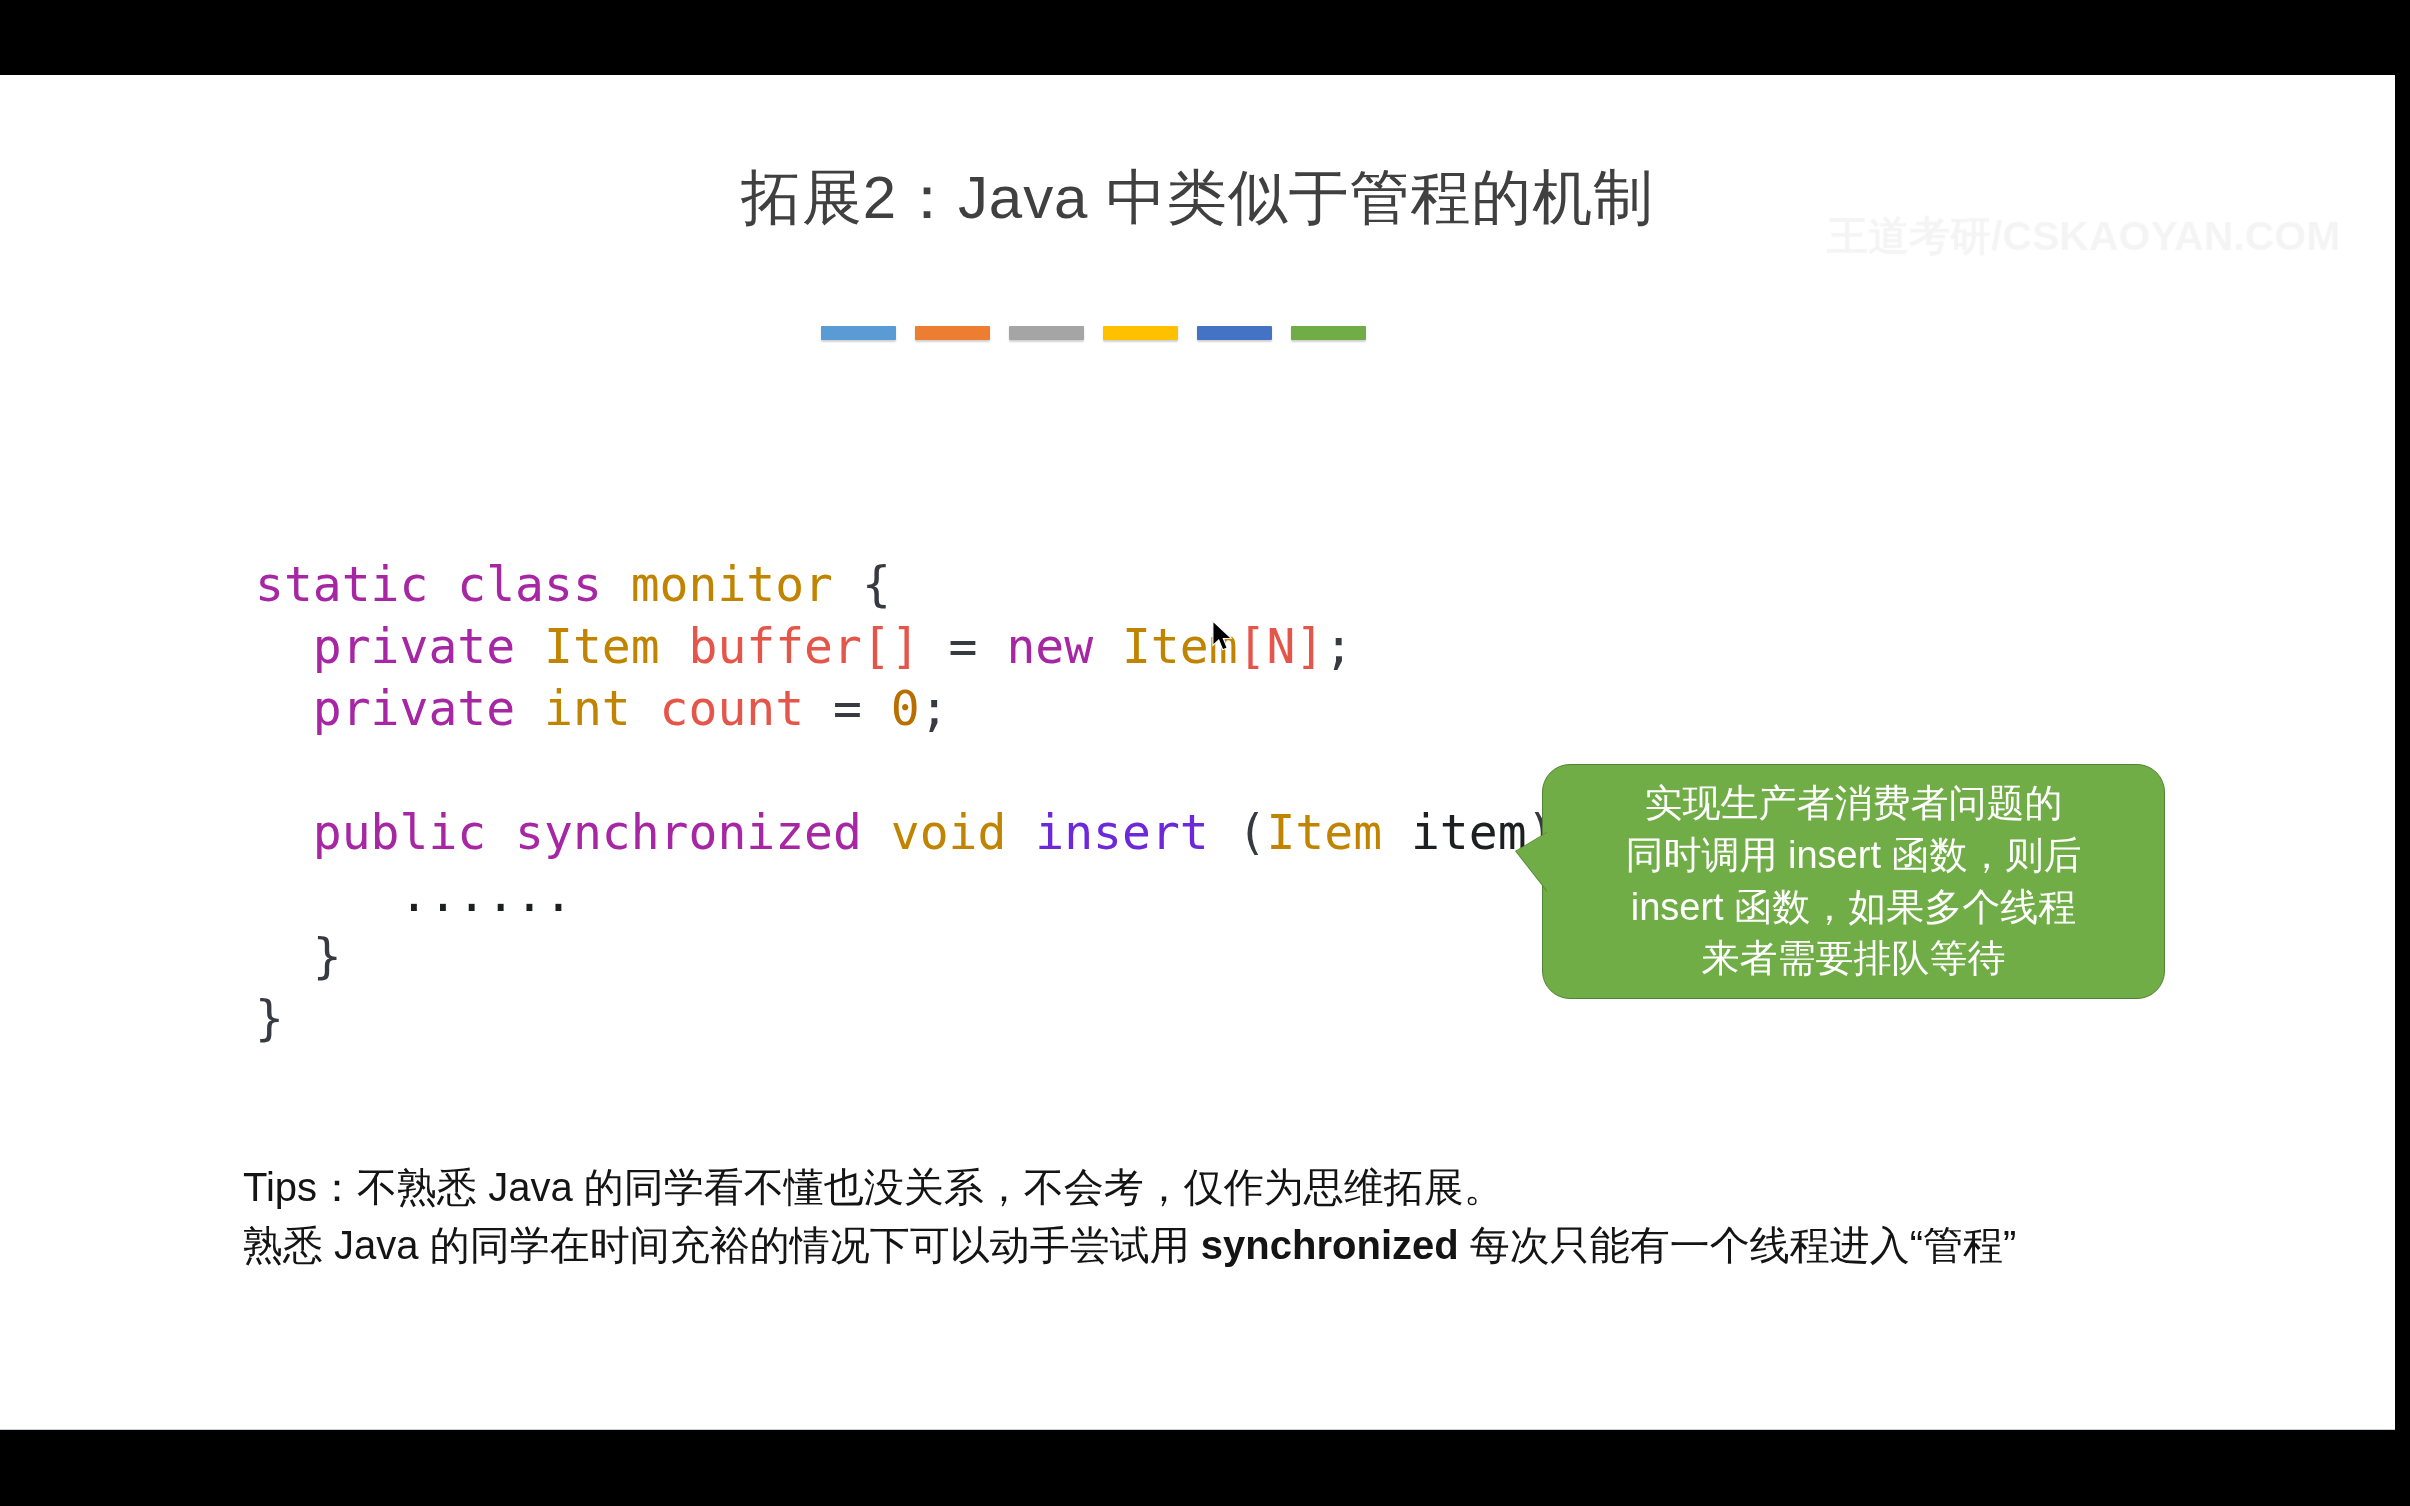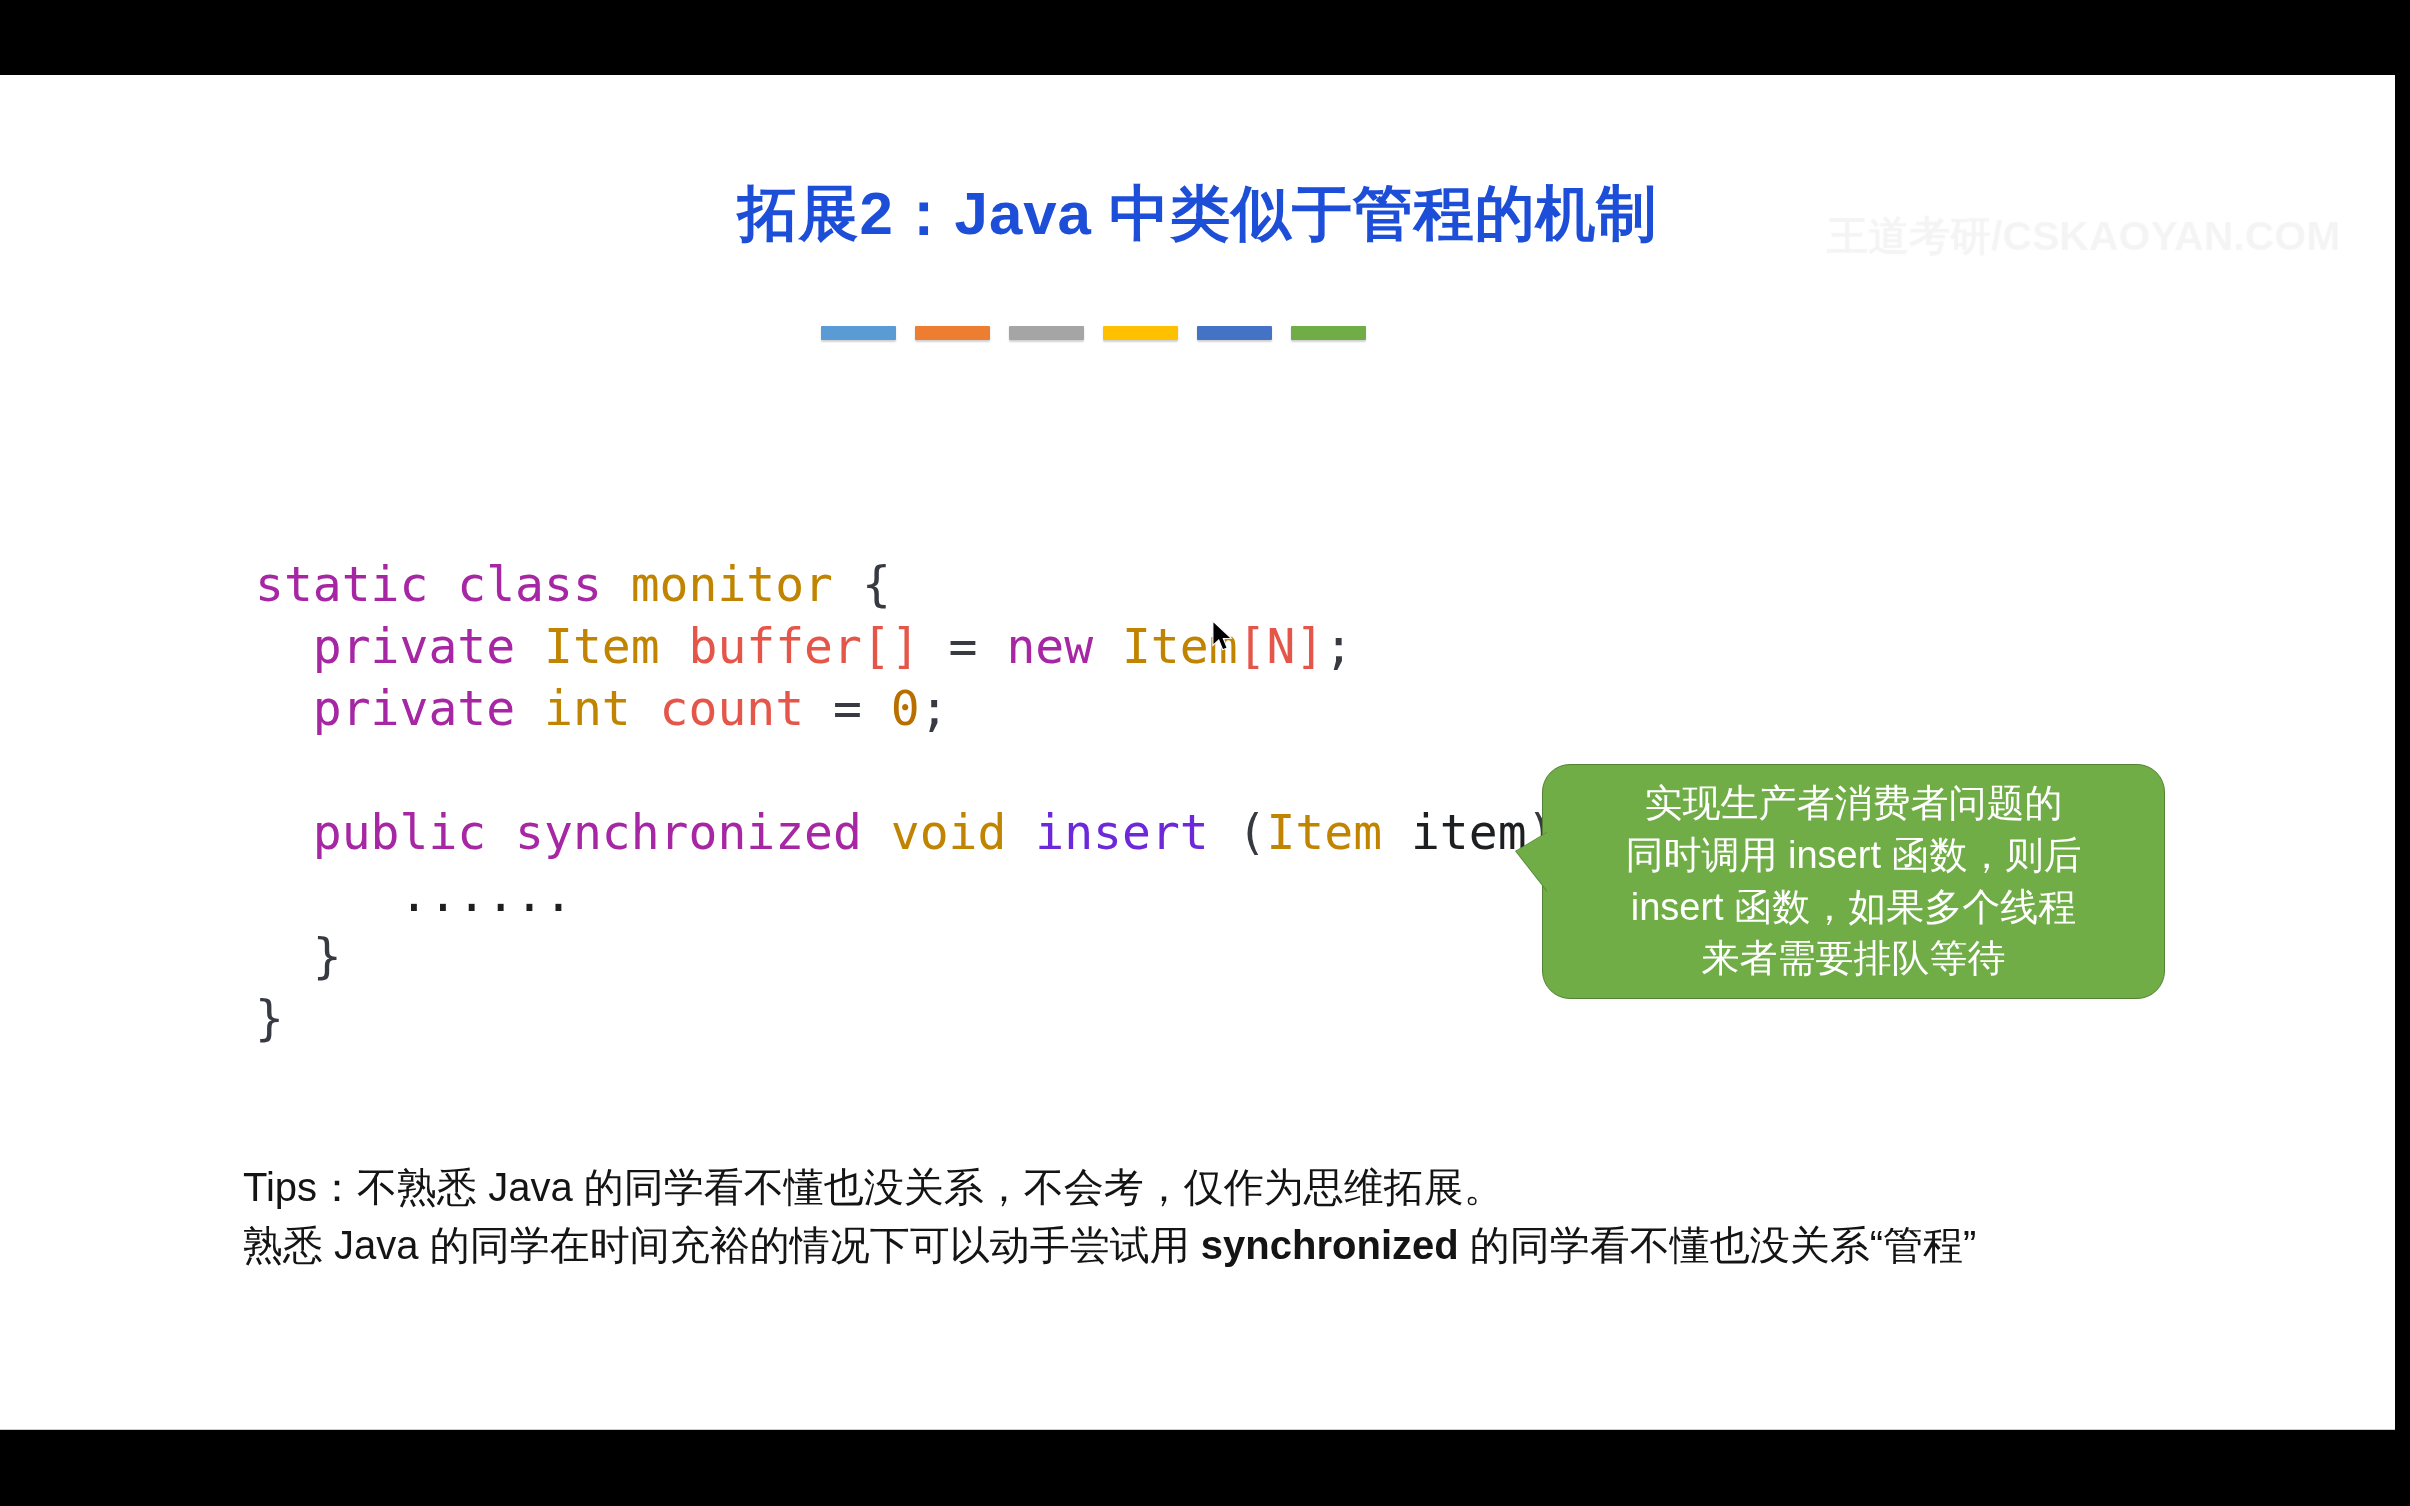--- a/index.html
+++ b/index.html
@@ -52,26 +52,25 @@
   #title-block {
     position: absolute;
     left: 0;
     top: 89px;
     width: 2395px;
     text-align: center;
   }
   #slide-title {
     font-family: "Liberation Sans", "DejaVu Sans", sans-serif;
     font-size: 60px;
-    font-weight: 700;
-    color: #1d4ed8;
+    font-weight: 400;
+    color: #404040;
     letter-spacing: 0.9px;
     line-height: 1.12;
     white-space: nowrap;
-    margin-top: 16px;
   }
 
   
   #color-bars {
     position: absolute;
     left: 821px;
     top: 251px;
     display: flex;
     gap: 19px;
   }
@@ -254,21 +253,21 @@
             <div>同时调用 insert 函数，则后</div>
             <div>insert 函数，如果多个线程</div>
             <div>来者需要排队等待</div>
           </div>
       </div>
       <div id="callout-tail"></div>
     </div>
 
     <div id="tips-block">
         <div class="tips-line">Tips：不熟悉 Java 的同学看不懂也没关系，不会考，仅作为思维拓展。</div>
-        <div class="tips-line"><span>熟悉 Java 的同学在时间充裕的情况下可以动手尝试用 </span><span class="tips-mono">synchronized</span><span> 的同学看不懂也没关系“管程”</span></div>
+        <div class="tips-line"><span>熟悉 Java 的同学在时间充裕的情况下可以动手尝试用 </span><span class="tips-mono">synchronized</span><span> 每次只能有一个线程进入“管程”</span></div>
       </div>
 
     <div id="watermark-brand">王道考研/CSKAOYAN.COM</div>
 
   </div>
 
   <div id="right-strip"></div>
 
   <svg id="cursor" viewBox="0 0 26 36" xmlns="http://www.w3.org/2000/svg" style="left: 1211px; top: 620px;">
     <path d="M2,1 L2,27 L8.2,21.2 L12.4,31.6 L17.2,29.6 L13.1,19.6 L21.5,19.3 Z" fill="#000000" stroke="#ffffff" stroke-width="1.2"></path>

